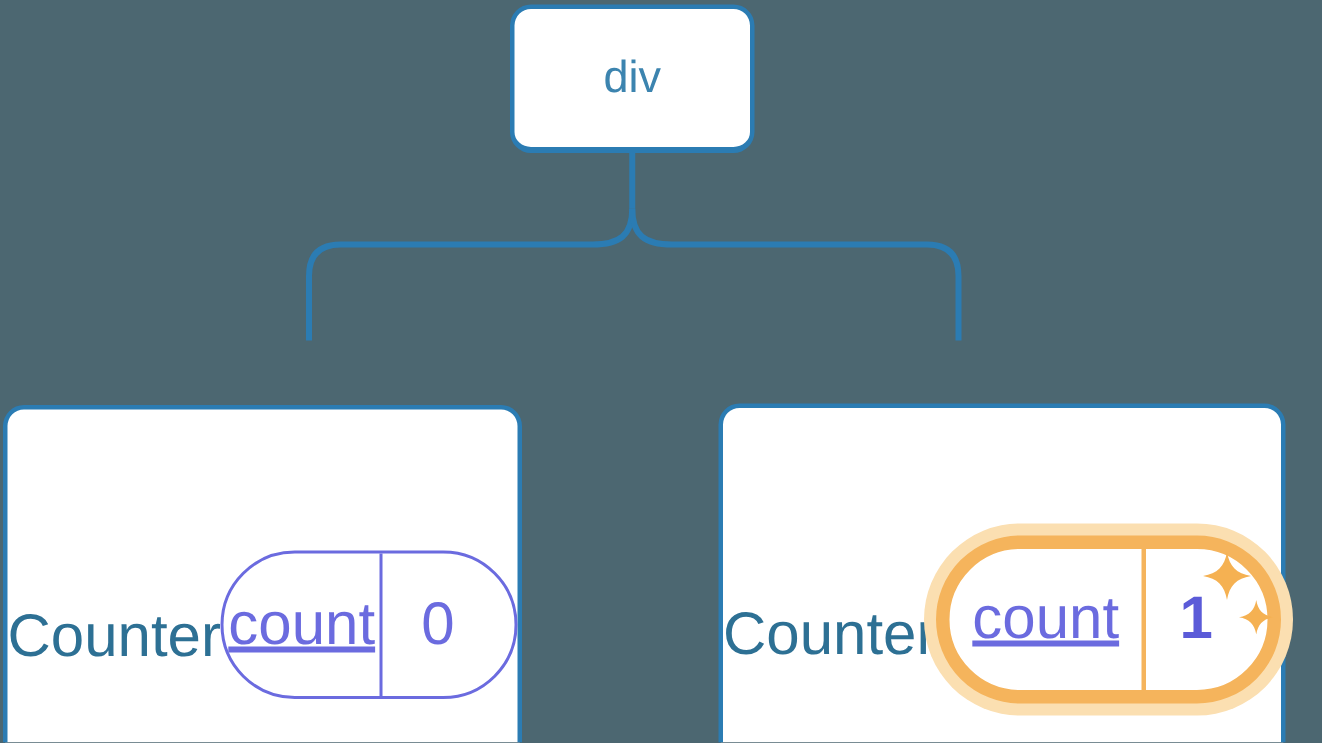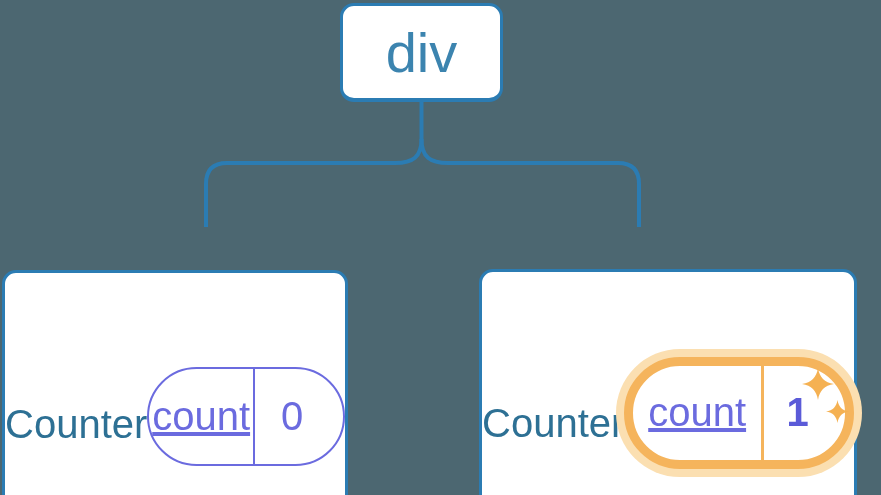--- a/index.html
+++ b/index.html
@@ -41,21 +41,21 @@
     left: 340px; top: 3px;
     width: 163px; height: 99px;
     background: var(--card-bg);
     border: 3px solid var(--card-border);
     border-bottom-width: 4px;
     border-radius: 14px;
     display: flex; align-items: center; justify-content: center;
   }
   .root-node .label {
     color: var(--root-label);
-    font-size: 56px;
+    font-size: 30px;
     font-weight: 500;
   }
   .card {
     position: absolute;
     background: var(--card-bg);
     border: 3px solid var(--card-border);
     border-bottom-width: 4px;
     border-radius: 14px;
     display: flex;
     flex-direction: row;

